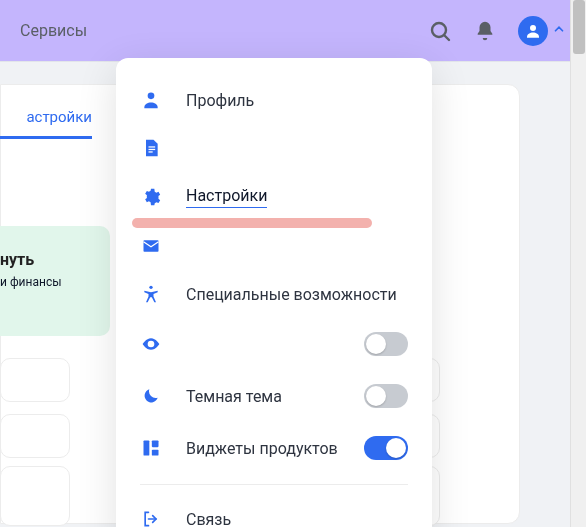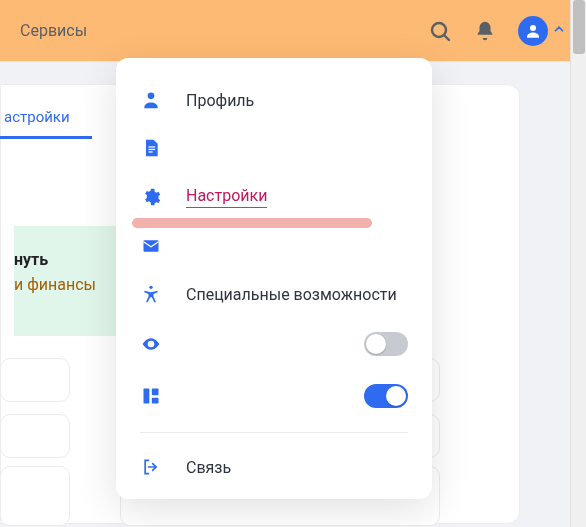--- a/index.html
+++ b/index.html
@@ -21,21 +21,21 @@
   }
   .scrollbar-thumb {
     position: absolute;
     top: 0; left: 2px;
     width: 12px; height: 54px;
     background: #c0c0c0;
     border-radius: 3px;
   }
   .header {
     height: 62px;
-    background: #fdba74;
+    background: #c4b5fd;
     display: flex;
     align-items: center;
     padding: 0 20px;
     border-bottom: 1px solid #e2e5ea;
   }
   .header-left {
     font-size: 16px;
     color: #5a5f66;
   }
   .header-right {
@@ -63,33 +63,33 @@
     border:1px solid #ececec;
   }
   .tab {
     position:absolute;
     top: 108px; left: 0;
     padding-bottom: 10px;
     font-size: 15px;
     color:#2f6bf0;
     border-bottom: 3px solid #2f6bf0;
     width: 92px;
-    text-align:left;
+    text-align:right;
     padding-left:4px;
   }
   .green-banner {
     position:absolute;
-    top: 226px; left:14px;
+    top: 226px; left:0;
     width: 110px; height: 110px;
     background:#e1f6eb;
     border-radius: 0 10px 10px 0;
     padding: 24px 10px 10px 0;
   }
   .green-banner .t1 { font-weight:700; font-size:16px; color:#222; }
-  .green-banner .t2 { font-size:16px; color:#a16207; margin-top:6px; }
+  .green-banner .t2 { font-size:12px; color:#0f172a; margin-top:6px; }
   .small-card {
     position:absolute;
     background:#fff;
     border:1px solid #ececec;
     border-radius:10px;
     width: 44px; height:44px;
   }
   .sc1 { top: 358px; left:0; width:70px; }
   .sc2 { top: 358px; left:120px; width:320px; }
   .sc3 { top: 414px; left:0; width:70px; }
@@ -110,21 +110,21 @@
   .menu-item {
     display:flex;
     align-items:center;
     gap: 16px;
     padding: 14px 24px;
     font-size: 16px;
     color:#2e3440;
     cursor:pointer;
     position:relative;
   }
-  .menu-item.active { color:#be185d; }
+  .menu-item.active { color:#0f172a; }
   .menu-item .mi-icon { width:22px; display:flex; align-items:center; justify-content:center; }
   .menu-item .mi-label { flex:1;margin-left:8px; }
   .menu-item.active .mi-label { border-bottom:1px solid #2f6bf0; padding-bottom:2px; width:fit-content; flex:0 0 auto;}
   .highlight {
     position:absolute;
     left: 16px; bottom: -6px;
     width: 240px; height: 10px;
     background: #f2a9a4;
     border-radius: 6px;
     z-index:-1;
@@ -250,25 +250,35 @@
       <svg width="20" height="20" viewBox="0 0 24 24" fill="#2f6bf0">
           <path d="M12 5C6 5 2 12 2 12s4 7 10 7 10-7 10-7-4-7-10-7zm0 11a4 4 0 1 1 0-8 4 4 0 0 1 0 8z"></path>
           <circle cx="12" cy="12" r="2" fill="#fff"></circle>
         </svg>
     </span>
     <div class="toggle"></div>
   </div>
   <div class="menu-item">
     <span class="mi-icon">
       <svg width="20" height="20" viewBox="0 0 24 24" fill="#2f6bf0">
+          <path d="M20 14A8 8 0 0 1 10 4a8 8 0 1 0 10 10z"></path>
+        </svg>
+    </span>
+    <span class="mi-label">Темная тема</span>
+    <div class="toggle"></div>
+  </div>
+  <div class="menu-item">
+    <span class="mi-icon">
+      <svg width="20" height="20" viewBox="0 0 24 24" fill="#2f6bf0">
           <rect x="3" y="3" width="7" height="18" rx="1"></rect>
           <rect x="13" y="3" width="8" height="8" rx="1"></rect>
           <rect x="13" y="14" width="8" height="7" rx="1"></rect>
         </svg>
     </span>
+    <span class="mi-label">Виджеты продуктов</span>
     <div class="toggle on"></div>
   </div>
   <div class="divider"></div>
   <div class="menu-item">
     <span class="mi-icon">
       <svg width="20" height="20" viewBox="0 0 24 24" fill="none" stroke="#2f6bf0" stroke-width="2" stroke-linecap="round">
           <path d="M9 4h-4v16h4"></path>
           <path d="M14 8l4 4-4 4"></path>
           <line x1="18" y1="12" x2="9" y2="12"></line>
         </svg>

